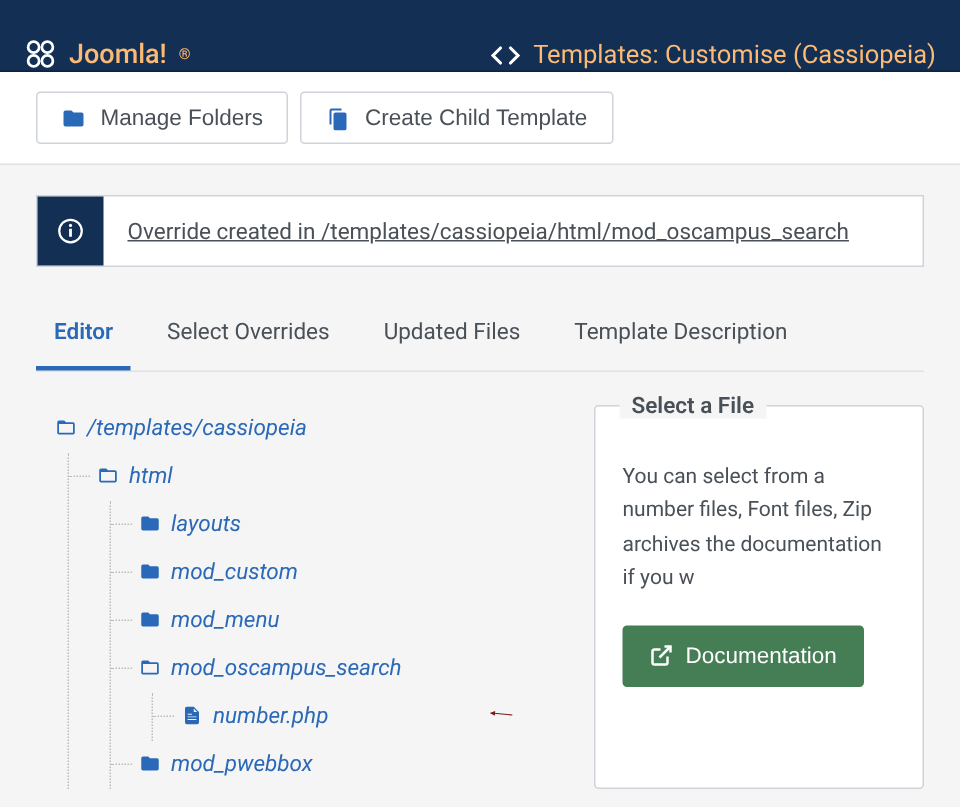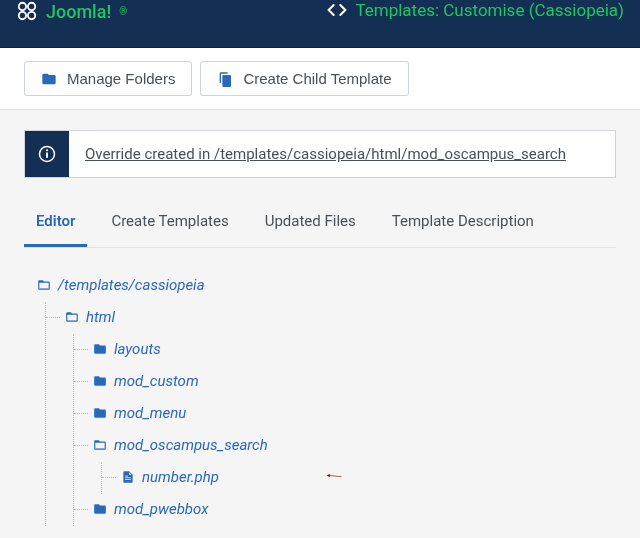--- a/index.html
+++ b/index.html
@@ -1,17 +1,17 @@
 <!DOCTYPE html>
 <html><head>
 <meta charset="utf-8">
 <style>
 * { box-sizing: border-box; margin: 0; padding: 0; }
 body { font-family: -apple-system, BlinkMacSystemFont, "Segoe UI", Roboto, sans-serif; font-size: 14px; color: #495057; background: #f5f5f5; width: 640px; height: 538px; overflow: hidden; }
-.header { background: #132f53; color: #22c55e; height: 48px; display: flex; align-items: flex-start; padding: 0 16px; border-bottom: 1px solid #0d2240; }
+.header { background: #132f53; color: #fdba74; height: 48px; display: flex; align-items: flex-end; padding: 0 16px; border-bottom: 1px solid #0d2240; }
 .header .brand { display: flex; align-items: center; gap: 8px; font-size: 18px; font-weight: 500; }
 .header .brand .reg { font-size: 10px; vertical-align: super; }
 .header .title-wrap { display: flex; align-items: center; gap: 8px; margin-left: auto; font-size: 17px; }
 .toolbar-wrap { background: #fff; border-bottom: 1px solid #dee2e6; }
 .toolbar { display: flex; gap: 8px; padding: 13px 24px; }
 .btn { display: inline-flex; align-items: center; gap: 10px; background: #fff; border: 1px solid #ced4da; border-radius: 3px; padding: 8px 16px; font-size: 15px; color: #495057; cursor: pointer; }
 .btn svg { width: 16px; height: 16px; }
 .main { padding: 20px 24px; background: #f5f5f5; }
 .alert { background: #fff; border: 1px solid #ced4da; display: flex; align-items: stretch; margin-bottom: 24px; }
 .alert .icon-col { background: #132f53; color: #fff; width: 44px; display: flex; align-items: center; justify-content: center; flex-shrink: 0; }
@@ -81,21 +81,21 @@
           <circle cx="12" cy="12" r="10" fill="none" stroke="#fff" stroke-width="2"></circle>
           <line x1="12" y1="10" x2="12" y2="17" stroke="#fff" stroke-width="2.5"></line>
           <circle cx="12" cy="7" r="1.4"></circle>
         </svg>
     </div>
     <div class="msg">Override created in /templates/cassiopeia/html/mod_oscampus_search</div>
   </div>
 
   <div class="tabs">
     <div class="tab active">Editor</div>
-    <div class="tab">Create Templates</div>
+    <div class="tab">Select Overrides</div>
     <div class="tab">Updated Files</div>
     <div class="tab">Template Description</div>
   </div>
 
   <div class="content">
     <div class="tree">
       <ul>
         <li>
           <a>
             <svg viewBox="0 0 24 24" fill="#2a69b8">
@@ -158,14 +158,26 @@
                       </svg>
                       <span>mod_pwebbox</span>
                     </a></li>
               </ul>
             </li>
           </ul>
         </li>
       </ul>
     </div>
 
+    <div class="right-panel">
+      <div class="legend">Select a File</div>
+      <p>You can select from a number files, Font files, Zip archives the documentation if you w</p>
+      <button class="doc-btn">
+        <svg width="16" height="16" viewBox="0 0 24 24" fill="none" stroke="#fff" stroke-width="2.5">
+            <path d="M18 13v6a2 2 0 01-2 2H5a2 2 0 01-2-2V8a2 2 0 012-2h6"></path>
+            <polyline points="15 3 21 3 21 9"></polyline>
+            <line x1="10" y1="14" x2="21" y2="3"></line>
+          </svg>
+        <span>Documentation</span>
+      </button>
+    </div>
   </div>
 </div>
 
 </body></html>

